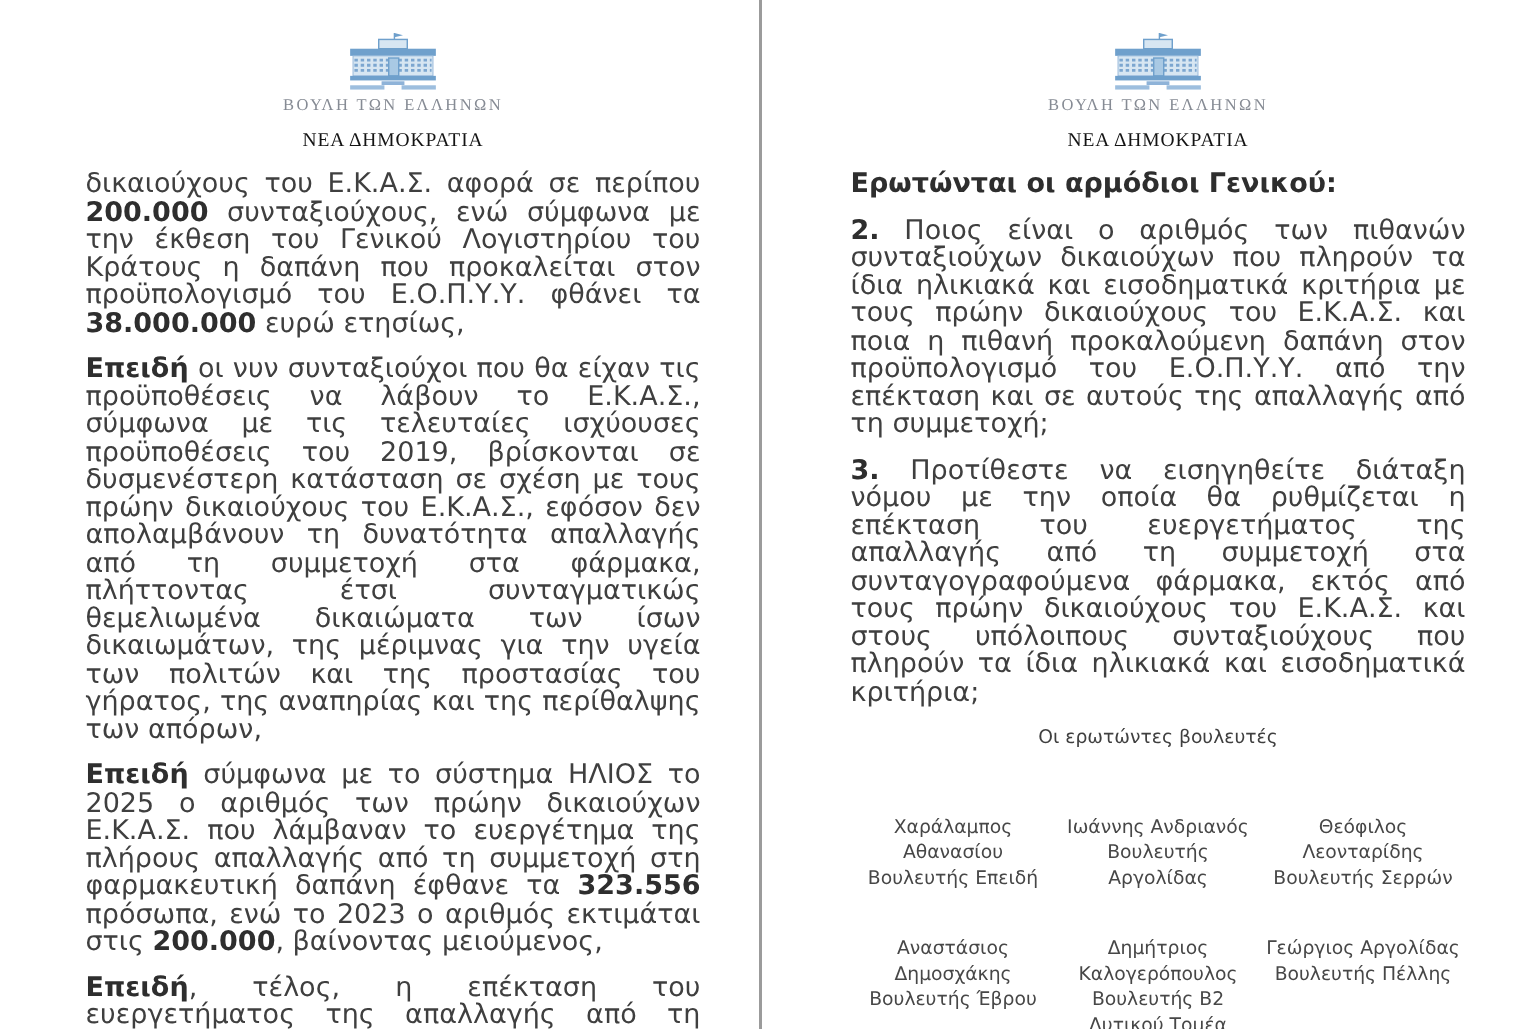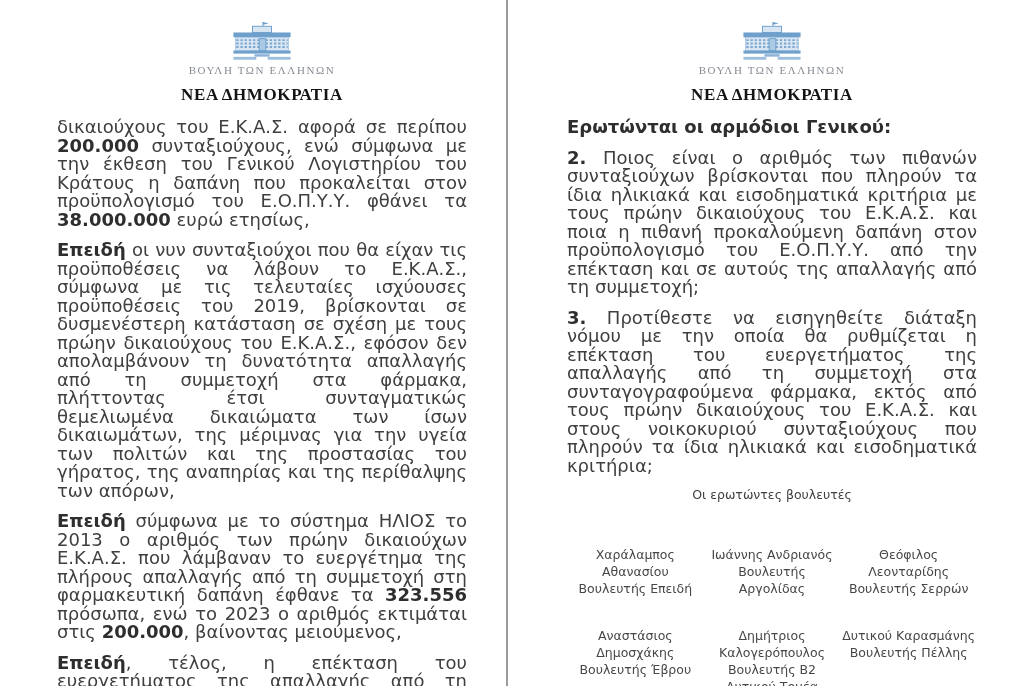--- a/index.html
+++ b/index.html
@@ -15,21 +15,21 @@
 
   
   .header{text-align:center;padding-top:6px;}
   .logo{display:block;margin:0 auto;}
   .chamber{
     font-family:"Liberation Serif","DejaVu Serif",serif;
     font-size:11px;letter-spacing:1.6px;color:#868b94;margin-top:2px;
   }
   .party{
     font-family:"Liberation Serif","DejaVu Serif",serif;
-    font-size:17px;font-weight:bold;letter-spacing:0.6px;color:#141414;margin-top:9px;
+    font-size:13px;font-weight:normal;letter-spacing:0.6px;color:#141414;margin-top:9px;
   }
 
   
   .bodytext{margin-top:13px;color:#3f3f3f;font-size:18px;line-height:18.5px;text-align:justify;}
   .bodytext p{margin:0 0 12px 0;}
   .b{font-weight:bold;color:#2e2e2e;}
 
   
   .sig-caption{text-align:center;color:#3f3f3f;font-size:12.5px;margin-top:2px;}
   .sig-grid{
@@ -61,21 +61,21 @@
       <rect x="24" y="33.8" width="16" height="2.6" fill="#8fb3d8"></rect>
       <rect x="2" y="36.6" width="24" height="3" fill="#9dbede"></rect>
       <rect x="38" y="36.6" width="24" height="3" fill="#9dbede"></rect>
     </svg>
     <div class="chamber">ΒΟΥΛΗ ΤΩΝ ΕΛΛΗΝΩΝ</div>
     <div class="party">ΝΕΑ ΔΗΜΟΚΡΑΤΙΑ</div>
   </div>
   <div class="bodytext">
     <p><span>δικαιούχους του Ε.Κ.Α.Σ. αφορά σε περίπου </span><span class="b">200.000</span><span> συνταξιούχους, ενώ σύμφωνα με την έκθεση του Γενικού Λογιστηρίου του Κράτους η δαπάνη που προκαλείται στον προϋπολογισμό του Ε.Ο.Π.Υ.Υ. φθάνει τα </span><span class="b">38.000.000</span><span> ευρώ ετησίως,</span></p>
     <p><span class="b">Επειδή</span><span> οι νυν συνταξιούχοι που θα είχαν τις προϋποθέσεις να λάβουν το Ε.Κ.Α.Σ., σύμφωνα με τις τελευταίες ισχύουσες προϋποθέσεις του 2019, βρίσκονται σε δυσμενέστερη κατάσταση σε σχέση με τους πρώην δικαιούχους του Ε.Κ.Α.Σ., εφόσον δεν απολαμβάνουν τη δυνατότητα απαλλαγής από τη συμμετοχή στα φάρμακα, πλήττοντας έτσι συνταγματικώς θεμελιωμένα δικαιώματα των ίσων δικαιωμάτων, της μέριμνας για την υγεία των πολιτών και της προστασίας του γήρατος, της αναπηρίας και της περίθαλψης των απόρων,</span></p>
-    <p><span class="b">Επειδή</span><span> σύμφωνα με το σύστημα ΗΛΙΟΣ το 2013 ο αριθμός των πρώην δικαιούχων Ε.Κ.Α.Σ. που λάμβαναν το ευεργέτημα της πλήρους απαλλαγής από τη συμμετοχή στη φαρμακευτική δαπάνη έφθανε τα </span><span class="b">323.556</span><span> πρόσωπα, ενώ το 2023 ο αριθμός εκτιμάται στις </span><span class="b">200.000</span><span>, βαίνοντας μειούμενος,</span></p>
+    <p><span class="b">Επειδή</span><span> σύμφωνα με το σύστημα ΗΛΙΟΣ το 2025 ο αριθμός των πρώην δικαιούχων Ε.Κ.Α.Σ. που λάμβαναν το ευεργέτημα της πλήρους απαλλαγής από τη συμμετοχή στη φαρμακευτική δαπάνη έφθανε τα </span><span class="b">323.556</span><span> πρόσωπα, ενώ το 2023 ο αριθμός εκτιμάται στις </span><span class="b">200.000</span><span>, βαίνοντας μειούμενος,</span></p>
     <p><span class="b">Επειδή</span><span>, τέλος, η επέκταση του ευεργετήματος της απαλλαγής από τη συμμετοχή στη φαρμακευτική δαπάνη, εκτός από τους πρώην δικαιούχους Ε.Κ.Α.Σ., και στους χαμηλοσυνταξιούχους που θα πληρούσαν τα εισοδηματικά και ηλικιακά κριτήρια για να ενταχθούν στο Ε.Κ.Α.Σ., θα ελάφρυνε το κόστος ζωής της συγκεκριμένης κοινωνικής ομάδας που πλήττεται ιδιαίτερα από την ακρίβεια και πολλές φορές έχει αναλάβει την υποστήριξη και άλλων μελών του νοικοκυριού που βρίσκονται σε ένδεια η τελούν σε αναπηρία,</span></p>
   </div>
 </div>
 
 <div class="divider"></div>
 
 <div class="page page-right">
   <div class="header">
     <svg class="logo" width="62" height="40" viewBox="0 0 64 42" aria-hidden="true">
       <line x1="33" y1="0" x2="33" y2="7" stroke="#6fa0cc" stroke-width="1"></line>
@@ -90,22 +90,22 @@
       <rect x="2" y="30" width="60" height="3.2" fill="#6fa0cc"></rect>
       <rect x="24" y="33.8" width="16" height="2.6" fill="#8fb3d8"></rect>
       <rect x="2" y="36.6" width="24" height="3" fill="#9dbede"></rect>
       <rect x="38" y="36.6" width="24" height="3" fill="#9dbede"></rect>
     </svg>
     <div class="chamber">ΒΟΥΛΗ ΤΩΝ ΕΛΛΗΝΩΝ</div>
     <div class="party">ΝΕΑ ΔΗΜΟΚΡΑΤΙΑ</div>
   </div>
   <div class="bodytext">
     <p><span class="b">Ερωτώνται οι αρμόδιοι Γενικού:</span></p>
-    <p><span class="b">2.</span><span> Ποιος είναι ο αριθμός των πιθανών συνταξιούχων βρίσκονται που πληρούν τα ίδια ηλικιακά και εισοδηματικά κριτήρια με τους πρώην δικαιούχους του Ε.Κ.Α.Σ. και ποια η πιθανή προκαλούμενη δαπάνη στον προϋπολογισμό του Ε.Ο.Π.Υ.Υ. από την επέκταση και σε αυτούς της απαλλαγής από τη συμμετοχή;</span></p>
-    <p><span class="b">3.</span><span> Προτίθεστε να εισηγηθείτε διάταξη νόμου με την οποία θα ρυθμίζεται η επέκταση του ευεργετήματος της απαλλαγής από τη συμμετοχή στα συνταγογραφούμενα φάρμακα, εκτός από τους πρώην δικαιούχους του Ε.Κ.Α.Σ. και στους νοικοκυριού συνταξιούχους που πληρούν τα ίδια ηλικιακά και εισοδηματικά κριτήρια;</span></p>
+    <p><span class="b">2.</span><span> Ποιος είναι ο αριθμός των πιθανών συνταξιούχων δικαιούχων που πληρούν τα ίδια ηλικιακά και εισοδηματικά κριτήρια με τους πρώην δικαιούχους του Ε.Κ.Α.Σ. και ποια η πιθανή προκαλούμενη δαπάνη στον προϋπολογισμό του Ε.Ο.Π.Υ.Υ. από την επέκταση και σε αυτούς της απαλλαγής από τη συμμετοχή;</span></p>
+    <p><span class="b">3.</span><span> Προτίθεστε να εισηγηθείτε διάταξη νόμου με την οποία θα ρυθμίζεται η επέκταση του ευεργετήματος της απαλλαγής από τη συμμετοχή στα συνταγογραφούμενα φάρμακα, εκτός από τους πρώην δικαιούχους του Ε.Κ.Α.Σ. και στους υπόλοιπους συνταξιούχους που πληρούν τα ίδια ηλικιακά και εισοδηματικά κριτήρια;</span></p>
   </div>
 
   <div class="sig-caption">Οι ερωτώντες βουλευτές</div>
 
   <div class="sig-grid">
     <div class="sig-block">
       <div>Χαράλαμπος Αθανασίου</div>
       <div>Βουλευτής Επειδή</div>
     </div>
     <div class="sig-block">
@@ -118,21 +118,21 @@
     </div>
     <div class="sig-block">
       <div>Αναστάσιος Δημοσχάκης</div>
       <div>Βουλευτής Έβρου</div>
     </div>
     <div class="sig-block">
       <div>Δημήτριος Καλογερόπουλος</div>
       <div>Βουλευτής Β2 Δυτικού Τομέα Αθηνών</div>
     </div>
     <div class="sig-block">
-      <div>Δυτικού Καρασμάνης</div>
+      <div>Γεώργιος Αργολίδας</div>
       <div>Βουλευτής Πέλλης</div>
     </div>
   </div>
 
   <div class="sig-row-last">
     <div class="sig-block">
       <div>Ιωάννης Πασχαλίδης</div>
 
     </div>
     <div class="sig-block">

